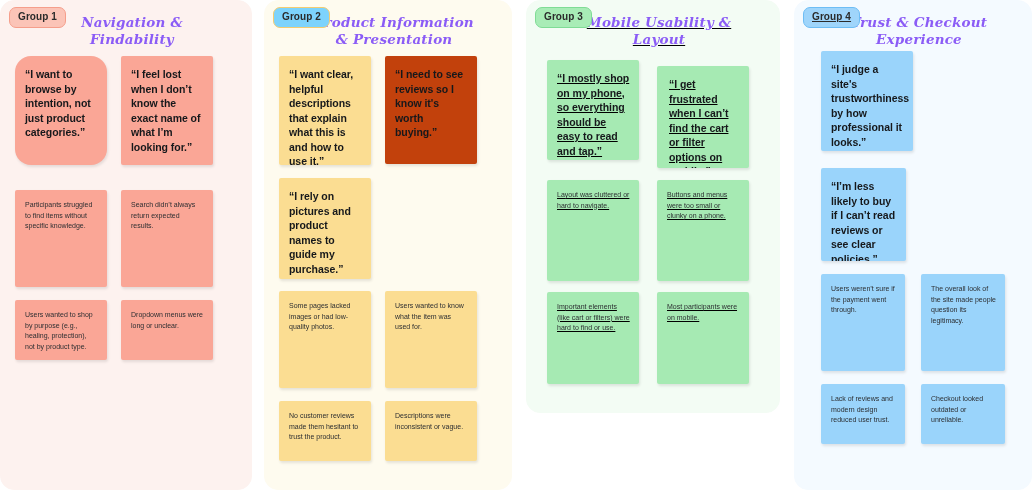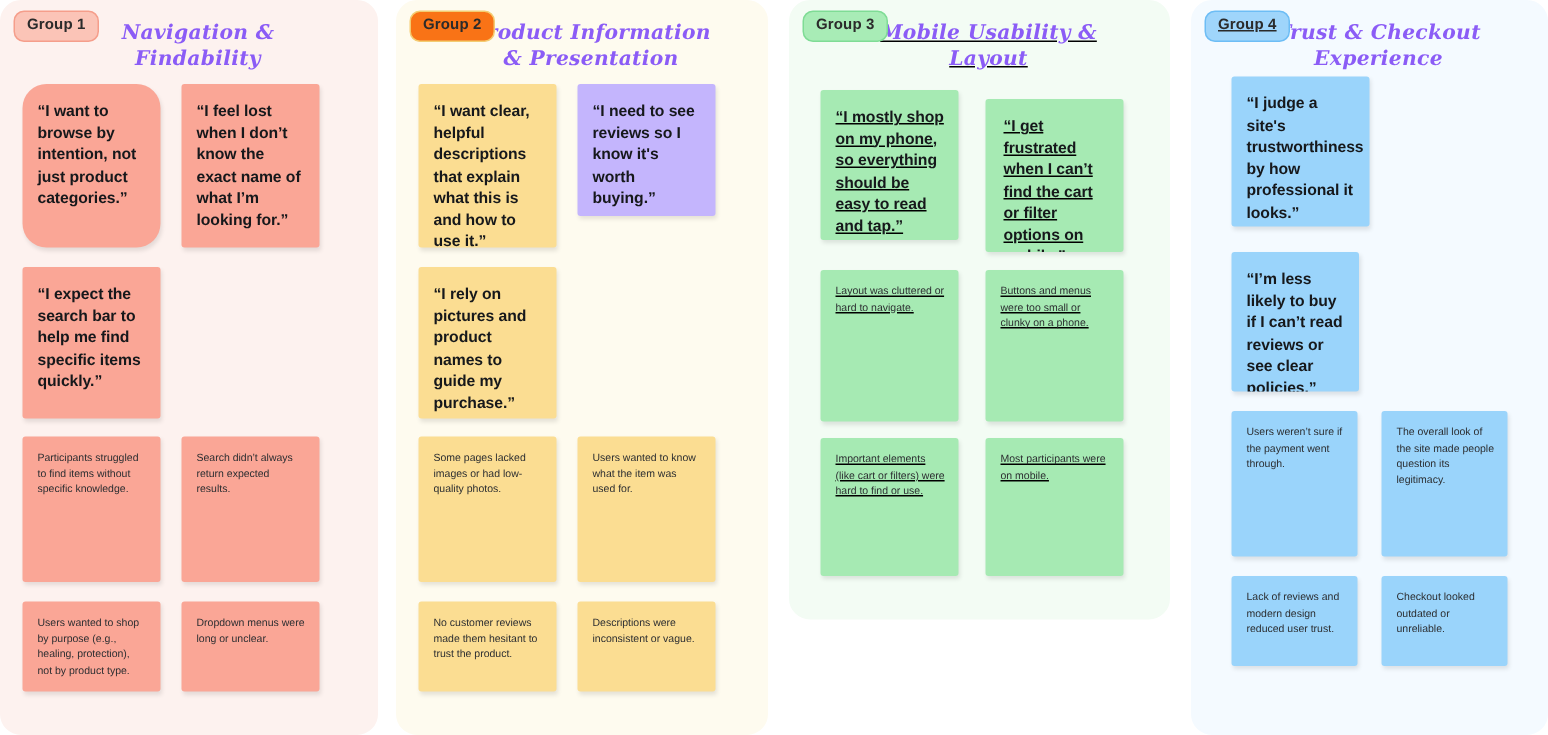--- a/index.html
+++ b/index.html
@@ -93,44 +93,43 @@
     <div class="col-title">
       <span class="t1">Navigation &amp;</span>
       <span class="t2">Findability</span>
     </div>
     <div class="notes">
       <div class="row">
         <div class="note quote" style="height: 109px; background: rgb(250, 166, 150); border-radius: 16px;">“I want to browse by intention, not just product categories.”</div>
         <div class="note quote" style="height: 109px; background: rgb(250, 166, 150);">“I feel lost when I don’t know the exact name of what I’m looking for.”</div>
       </div>
       <div class="row" style="margin-top:13px">
-        <div class="note quote" style="height: 101px; background: rgb(250, 166, 150);">“I expect the search bar to help me find specific items quickly.”</div>
         <div class="spacer"></div>
       </div>
       <div class="row" style="margin-top:12px">
         <div class="note obs" style="height: 97px; background: rgb(250, 166, 150);">Participants struggled to find items without specific knowledge.</div>
         <div class="note obs" style="height: 97px; background: rgb(250, 166, 150);">Search didn’t always return expected results.</div>
       </div>
       <div class="row" style="margin-top:13px">
         <div class="note obs" style="height: 60px; background: rgb(250, 166, 150);">Users wanted to shop by purpose (e.g., healing, protection), not by product type.</div>
         <div class="note obs" style="height: 60px; background: rgb(250, 166, 150);">Dropdown menus were long or unclear.</div>
       </div>
     </div>
   </section>
 
   <section class="column col-2" style="background: rgb(254, 251, 239); border: 1px solid rgb(254, 251, 239);">
-    <div class="badge" style="background: #f97316; border: 1px solid rgb(243, 204, 114);">Group 2</div>
+    <div class="badge" style="background: #7dd3fc; border: 1px solid rgb(243, 204, 114);">Group 2</div>
     <div class="col-title">
       <span class="t1">Product Information</span>
       <span class="t2">&amp; Presentation</span>
     </div>
     <div class="notes">
       <div class="row">
         <div class="note quote" style="height: 109px; background: rgb(251, 221, 146);">“I want clear, helpful descriptions that explain what this is and how to use it.”</div>
-        <div class="note quote" style="height: 88px; background: #c4b5fd;">“I need to see reviews so I know it's worth buying.”</div>
+        <div class="note quote" style="height: 108px; background: #c2410c;">“I need to see reviews so I know it's worth buying.”</div>
       </div>
       <div class="row" style="margin-top:13px">
         <div class="note quote" style="height: 101px; background: rgb(251, 221, 146);">“I rely on pictures and product names to guide my purchase.”</div>
         <div class="spacer"></div>
       </div>
       <div class="row" style="margin-top:12px">
         <div class="note obs" style="height: 97px; background: rgb(251, 221, 146);">Some pages lacked images or had low-quality photos.</div>
         <div class="note obs" style="height: 97px; background: rgb(251, 221, 146);">Users wanted to know what the item was used for.</div>
       </div>
       <div class="row" style="margin-top:13px">

